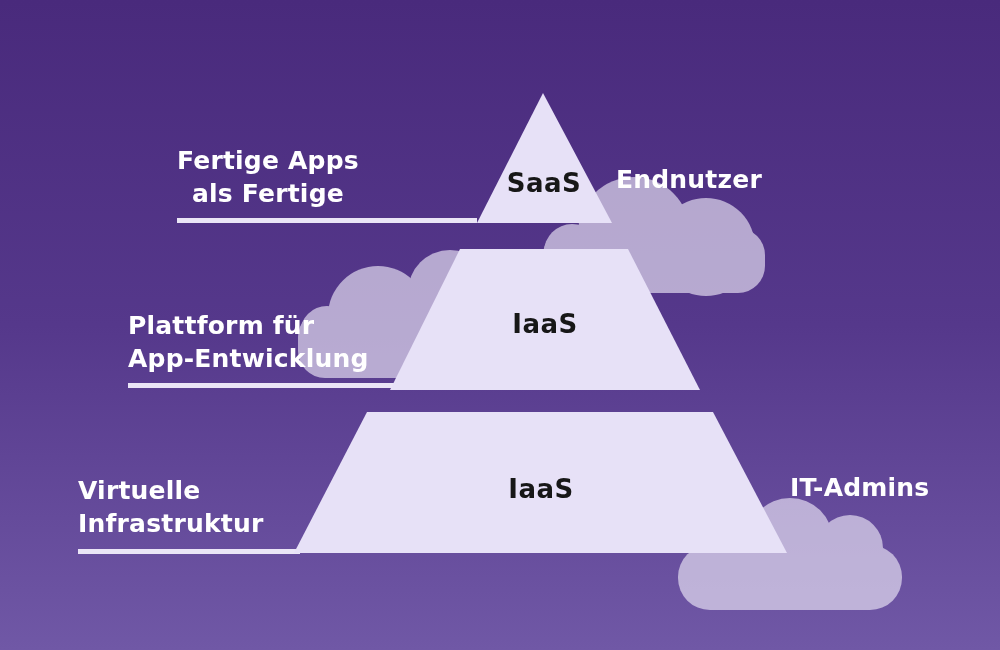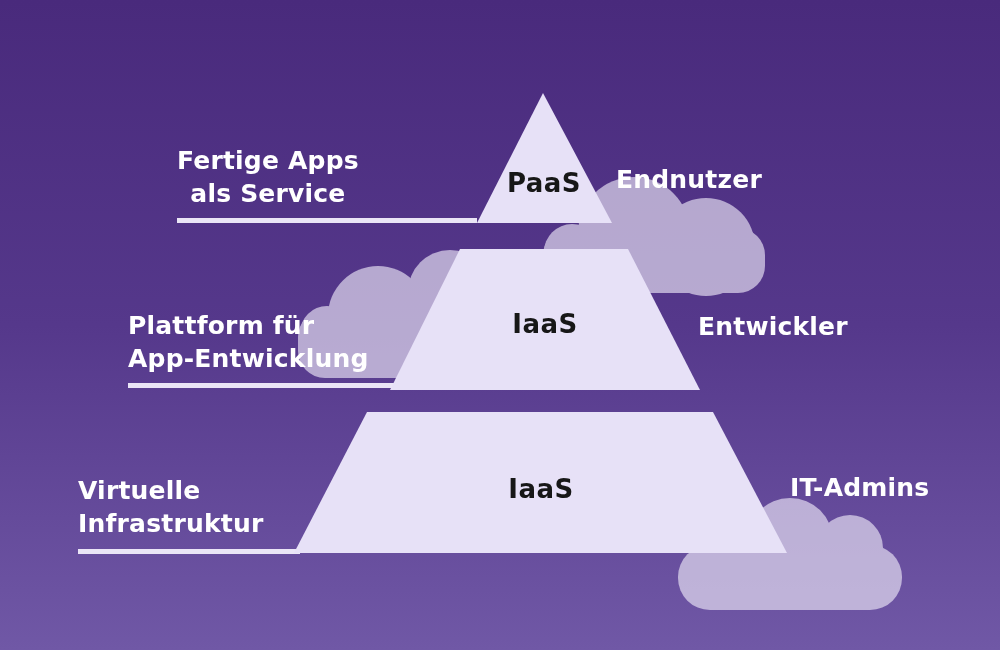--- a/index.html
+++ b/index.html
@@ -64,34 +64,33 @@
 
     <rect x="177" y="218" width="300" height="5" fill="#eae5f6"></rect>
     <rect x="128" y="383" width="268" height="5" fill="#eae5f6"></rect>
     <rect x="78" y="549" width="222" height="5" fill="#eae5f6"></rect>
 
     <polygon points="543,93 612,223 477,223" fill="#e7e1f7"></polygon>
     <polygon points="460,249 628,249 700,390 390,390" fill="#e7e1f7"></polygon>
     <polygon points="367,412 713,412 787,553 294,553" fill="#e7e1f7"></polygon>
   </svg>
 
-  <div class="tier-label" style="left:544px; top:183px;">PaaS</div>
+  <div class="tier-label" style="left:544px; top:183px;">SaaS</div>
   <div class="tier-label" style="left:545px; top:324px;">IaaS</div>
   <div class="tier-label" style="left:541px; top:489px;">IaaS</div>
 
   <div class="txt" style="left:177px; top:144px;text-align:center;">
     <div>Fertige Apps</div>
-    <div>als Service</div>
+    <div>als Fertige</div>
   </div>
   <div class="txt" style="left:128px; top:309px;">
     <div>Plattform für</div>
     <div>App-Entwicklung</div>
   </div>
   <div class="txt" style="left:78px; top:474px;">
     <div>Virtuelle</div>
     <div>Infrastruktur</div>
   </div>
 
   <div class="txt" style="left:616px; top:163px;">Endnutzer</div>
-  <div class="txt" style="left:698px; top:310px;">Entwickler</div>
   <div class="txt" style="left:790px; top:471px;">IT-Admins</div>
 
 </div>
 
 </body></html>

